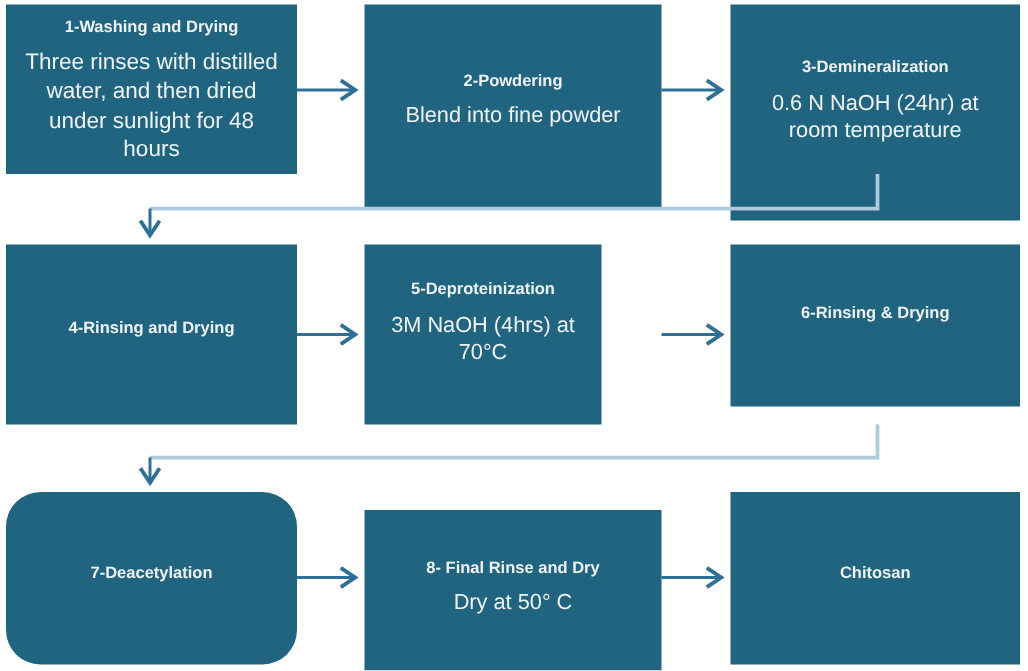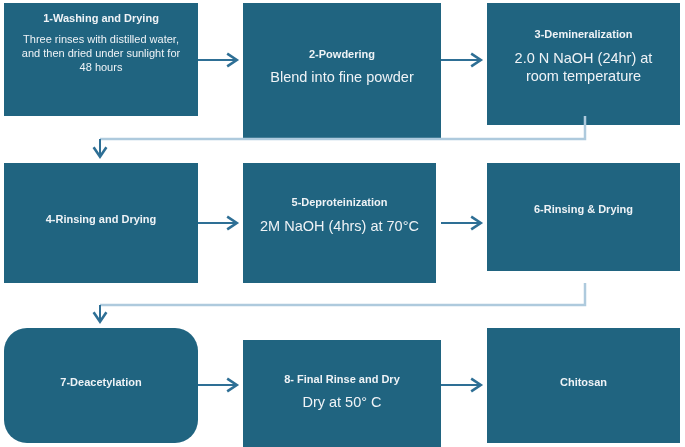--- a/index.html
+++ b/index.html
@@ -29,26 +29,26 @@
   }
   .box-body{
     font-size:14.5px;
     line-height:1.3;
     margin-top:7px;
   }
   .box-body:empty{display:none;}
 
   
   .b0{left:4px;   top:3px;   width:194px; height:113px; justify-content:flex-start; padding-top:9px;}
-  .b0 .box-body{font-size:11px; margin-top:6px;}
+  .b0 .box-body{font-size:15px; margin-top:6px;}
   .b1{left:243px; top:3px;   width:198px; height:135px;}
-  .b2{left:487px; top:3px;   width:193px; height:122px; padding-bottom:20px;}
+  .b2{left:487px; top:3px;   width:193px; height:144px; padding-bottom:20px;}
   
   .b3{left:4px;   top:163px; width:194px; height:120px; padding-bottom:12px;}
-  .b4{left:243px; top:163px; width:193px; height:120px; padding-bottom:20px;}
+  .b4{left:243px; top:163px; width:158px; height:120px; padding-bottom:20px;}
   .b5{left:487px; top:163px; width:193px; height:108px; padding-bottom:20px;}
   
   .b6{left:4px;   top:328px; width:194px; height:115px;border-radius:23px;}
   .b7{left:243px; top:340px; width:198px; height:115px; padding-bottom:16px;}
   .b8{left:487px; top:328px; width:193px; height:115px;}
 
   #arrows{
     position:absolute;
     left:0;top:0;
     pointer-events:none;
@@ -67,30 +67,30 @@
     <div class="box-body">Three rinses with distilled water, and then dried under sunlight for 48 hours</div>
   </div>
 
   <div class="box b1">
     <div class="box-title">2-Powdering</div>
     <div class="box-body">Blend into fine powder</div>
   </div>
 
   <div class="box b2">
     <div class="box-title">3-Demineralization</div>
-    <div class="box-body">2.0 N NaOH (24hr) at room temperature</div>
+    <div class="box-body">0.6 N NaOH (24hr) at room temperature</div>
   </div>
 
   <div class="box b3">
     <div class="box-title">4-Rinsing and Drying</div>
   </div>
 
   <div class="box b4">
     <div class="box-title">5-Deproteinization</div>
-    <div class="box-body">2M NaOH (4hrs) at 70°C</div>
+    <div class="box-body">3M NaOH (4hrs) at 70°C</div>
   </div>
 
   <div class="box b5">
     <div class="box-title">6-Rinsing &amp; Drying</div>
   </div>
 
   <div class="box b6">
     <div class="box-title">7-Deacetylation</div>
   </div>
 

